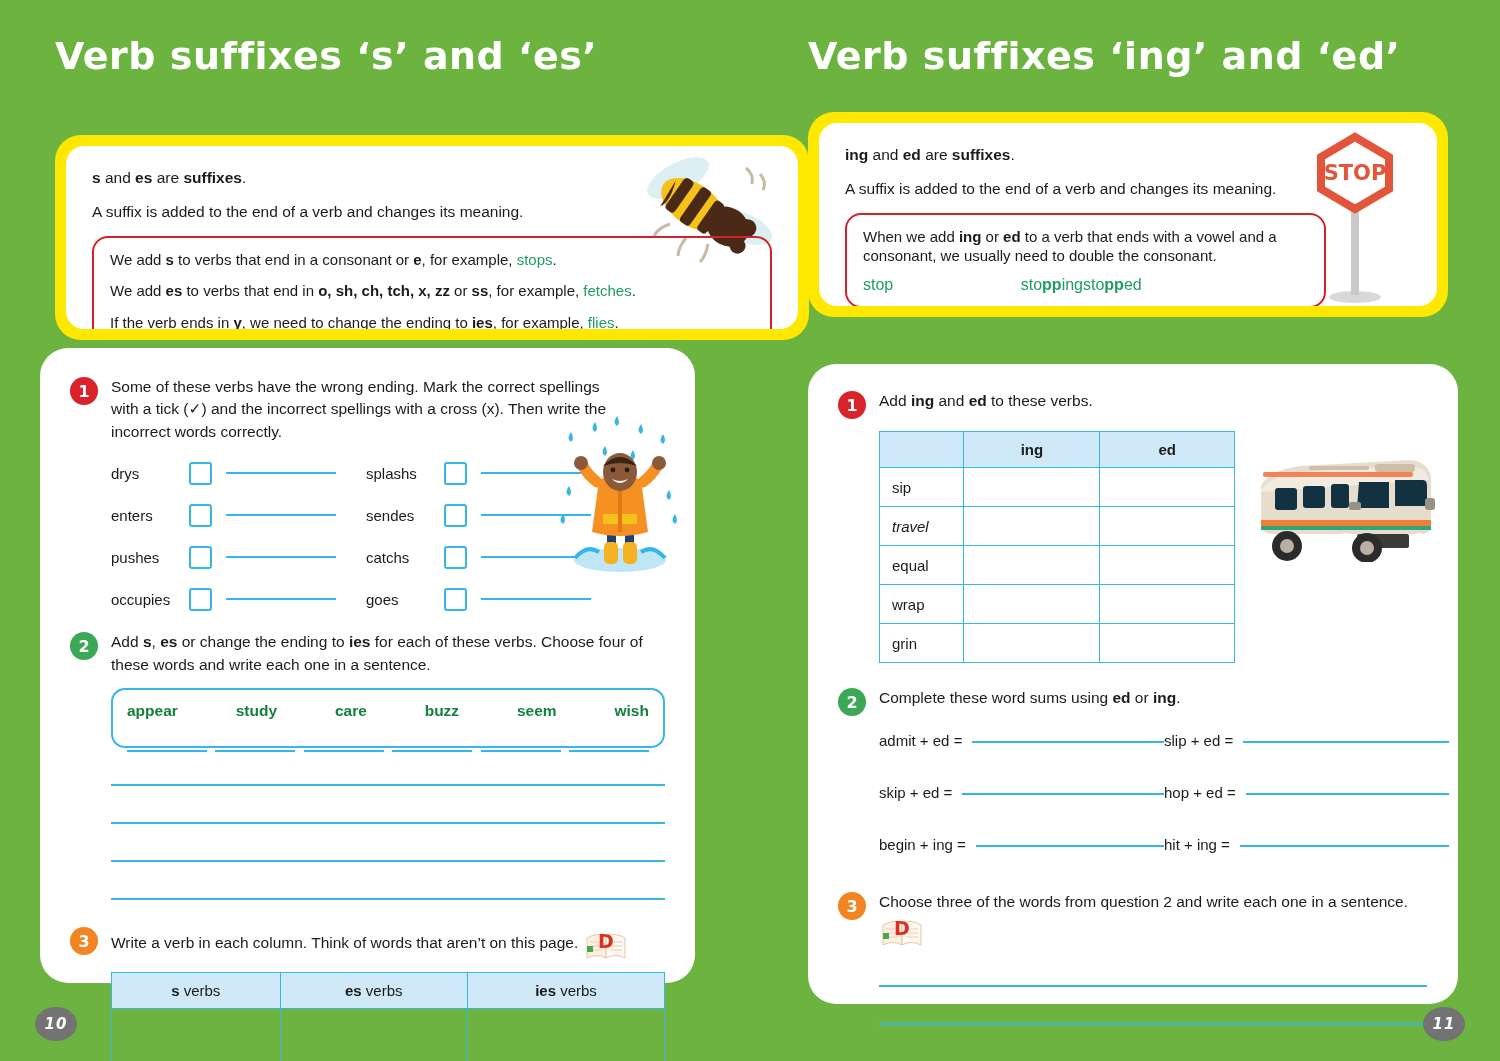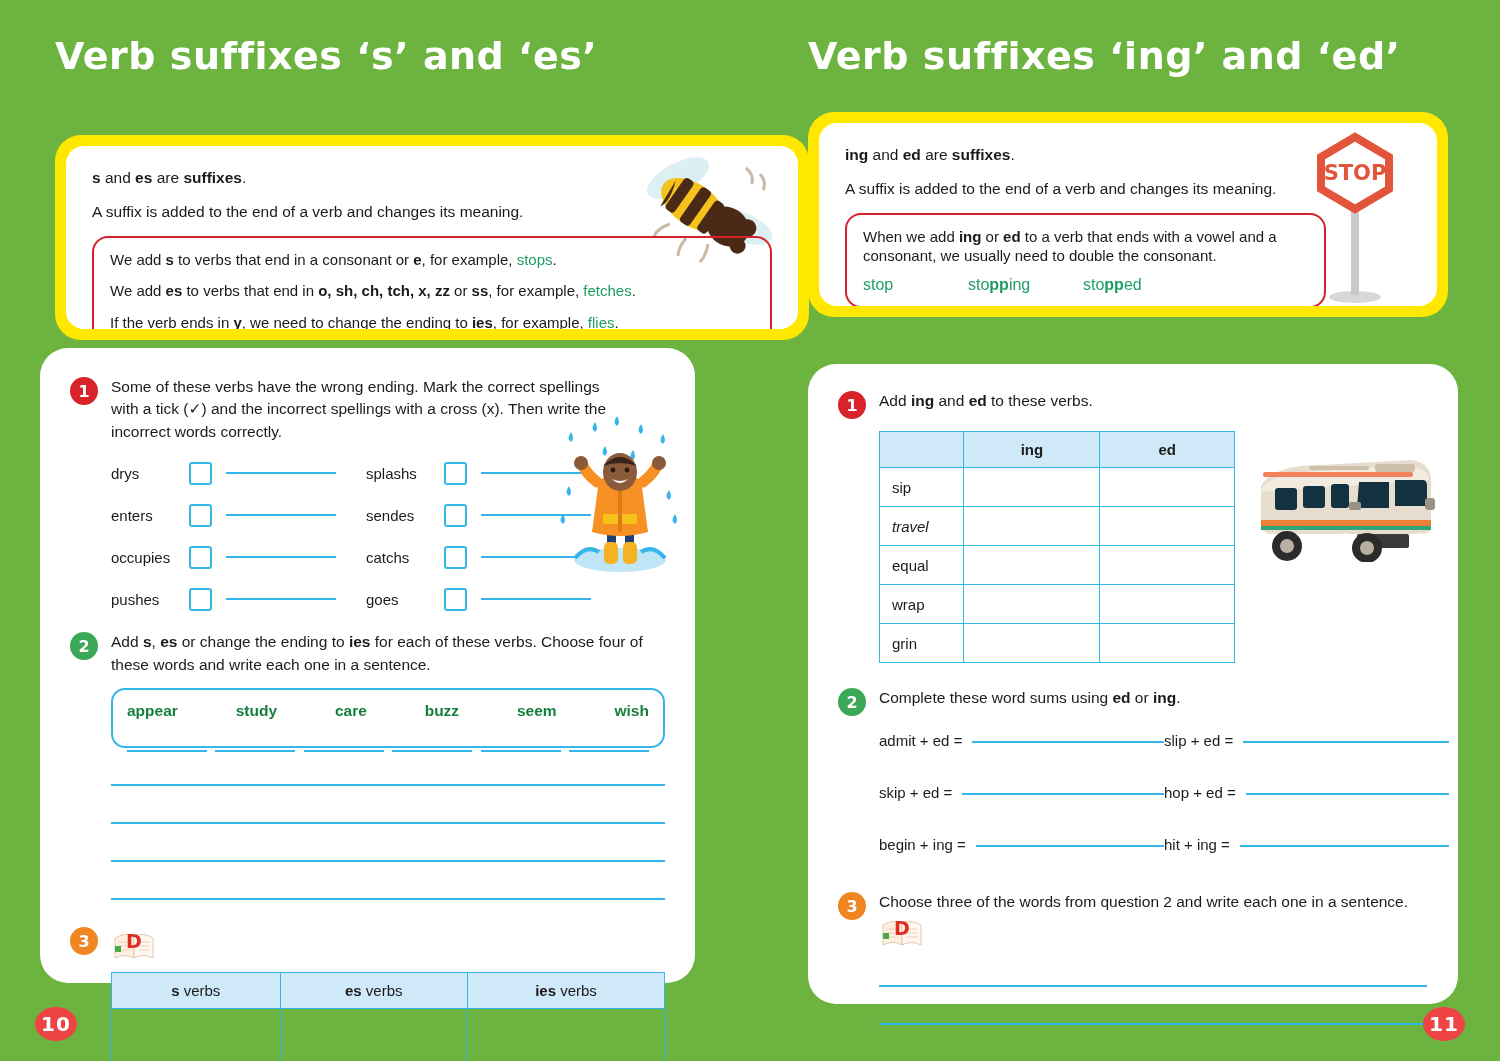--- a/index.html
+++ b/index.html
@@ -96,24 +96,25 @@
   
   .sums{display:flex;flex-wrap:wrap;margin-top:16px;}
   .sum{width:285px;display:flex;align-items:baseline;margin-bottom:35px;}
   .sum span{font-size:15px;color:#1b1b1b;white-space:nowrap;}
   .sum i{display:block;height:2px;background:#35b6e8;flex:1;margin-left:10px;
          position:relative;top:-3px;}
 
   
   .pagenum{
     position:absolute;bottom:20px;width:42px;height:34px;
-    background:#ef4444;border-radius:50%;
-    color:#fff;font-size:20px;font-weight:bold;letter-spacing:1px;
+    background:#737373;border-radius:50%;
+    color:#fff;font-size:15px;font-weight:bold;letter-spacing:1px;
     display:flex;align-items:center;justify-content:center;
     font-family:"DejaVu Sans",sans-serif;
+    font-style:italic;
   }
   .pn-left{left:35px;}
   .pn-right{right:35px;}
 
   
   .bookicon{width:46px;height:36px;display:inline-block;vertical-align:middle;}
   svg{display:block;}
 </style>
 </head>
 <body>
@@ -220,26 +221,26 @@
             <span class="wlabel">drys</span>
             <span class="chk"></span>
             <span class="uline"></span>
           </div>
           <div class="wrow">
             <span class="wlabel">enters</span>
             <span class="chk"></span>
             <span class="uline"></span>
           </div>
           <div class="wrow">
+            <span class="wlabel">pushes</span>
+            <span class="chk"></span>
+            <span class="uline"></span>
+          </div>
+          <div class="wrow">
             <span class="wlabel">occupies</span>
-            <span class="chk"></span>
-            <span class="uline"></span>
-          </div>
-          <div class="wrow">
-            <span class="wlabel">pushes</span>
             <span class="chk"></span>
             <span class="uline"></span>
           </div>
         </div>
         <div class="wcol">
           <div class="wrow">
             <span class="wlabel">splashs</span>
             <span class="chk"></span>
             <span class="uline"></span>
           </div>
@@ -290,20 +291,21 @@
       <div style="margin-left:41px;width:554px;">
         <div class="wline"></div>
         <div class="wline"></div>
         <div class="wline"></div>
         <div class="wline"></div>
       </div>
 
       <div class="q" style="margin-top:26px;">
         <div class="badge b3">3</div>
         <div class="qtext">
+          <span>Write a verb in each column. Think of words that aren’t on this page.</span>
           <span class="bookicon">
             <svg viewBox="0 0 46 36" width="46" height="36">
               <path d="M4 12 q10 -6 19 -2 v22 q-9 -5 -19 0 z" fill="#fdf0e0" stroke="#e0c9ae" stroke-width="1"></path>
               <path d="M42 12 q-10 -6 -19 -2 v22 q9 -5 19 0 z" fill="#fff8ef" stroke="#e0c9ae" stroke-width="1"></path>
               <g stroke="#f0c9c0" stroke-width="1">
                 <path d="M7 16 h12 M7 20 h12 M7 24 h12 M28 16 h11 M28 20 h11 M28 24 h11"></path>
               </g>
               <rect x="4" y="20" width="6" height="6" fill="#4aa84a"></rect>
               <text x="23" y="22" font-family="DejaVu Sans, sans-serif" font-size="19" font-weight="bold" fill="#e02b20" text-anchor="middle">D</text>
             </svg>
@@ -350,21 +352,21 @@
           <b>ing</b><span> and </span><b>ed</b><span> are </span><b>suffixes</b><span>.</span>
         </div>
         <div class="info-line" style="position:relative;z-index:2;">A suffix is added to the end of a verb and changes its meaning.</div>
 
         <div class="rulebox" style="width:445px;">
           <p style="margin-bottom:10px;">
             <span>When we add </span><b>ing</b><span> or </span><b>ed</b><span> to a verb that ends with a vowel and a consonant, we usually need to double the consonant.</span>
           </p>
           <div style="display:flex;font-size:16px;color:#1f9d62;margin-bottom:2px;">
             <span style="width:105px;">stop</span>
-            <span style="width:115px;"><span>sto</span><b>pp</b><span>ing</span></span>
+            <span style="width:115px;text-align:right;"><span>sto</span><b>pp</b><span>ing</span></span>
             <span><span>sto</span><b>pp</b><span>ed</span></span>
           </div>
         </div>
       </div>
     </div>
 
     <div class="card" style="left:58px;top:364px;width:650px;height:640px;padding:26px 30px;">
 
       <div style="position:absolute;right:14px;top:78px;width:205px;height:120px;">
         <svg viewBox="0 0 205 120" width="205" height="120">

